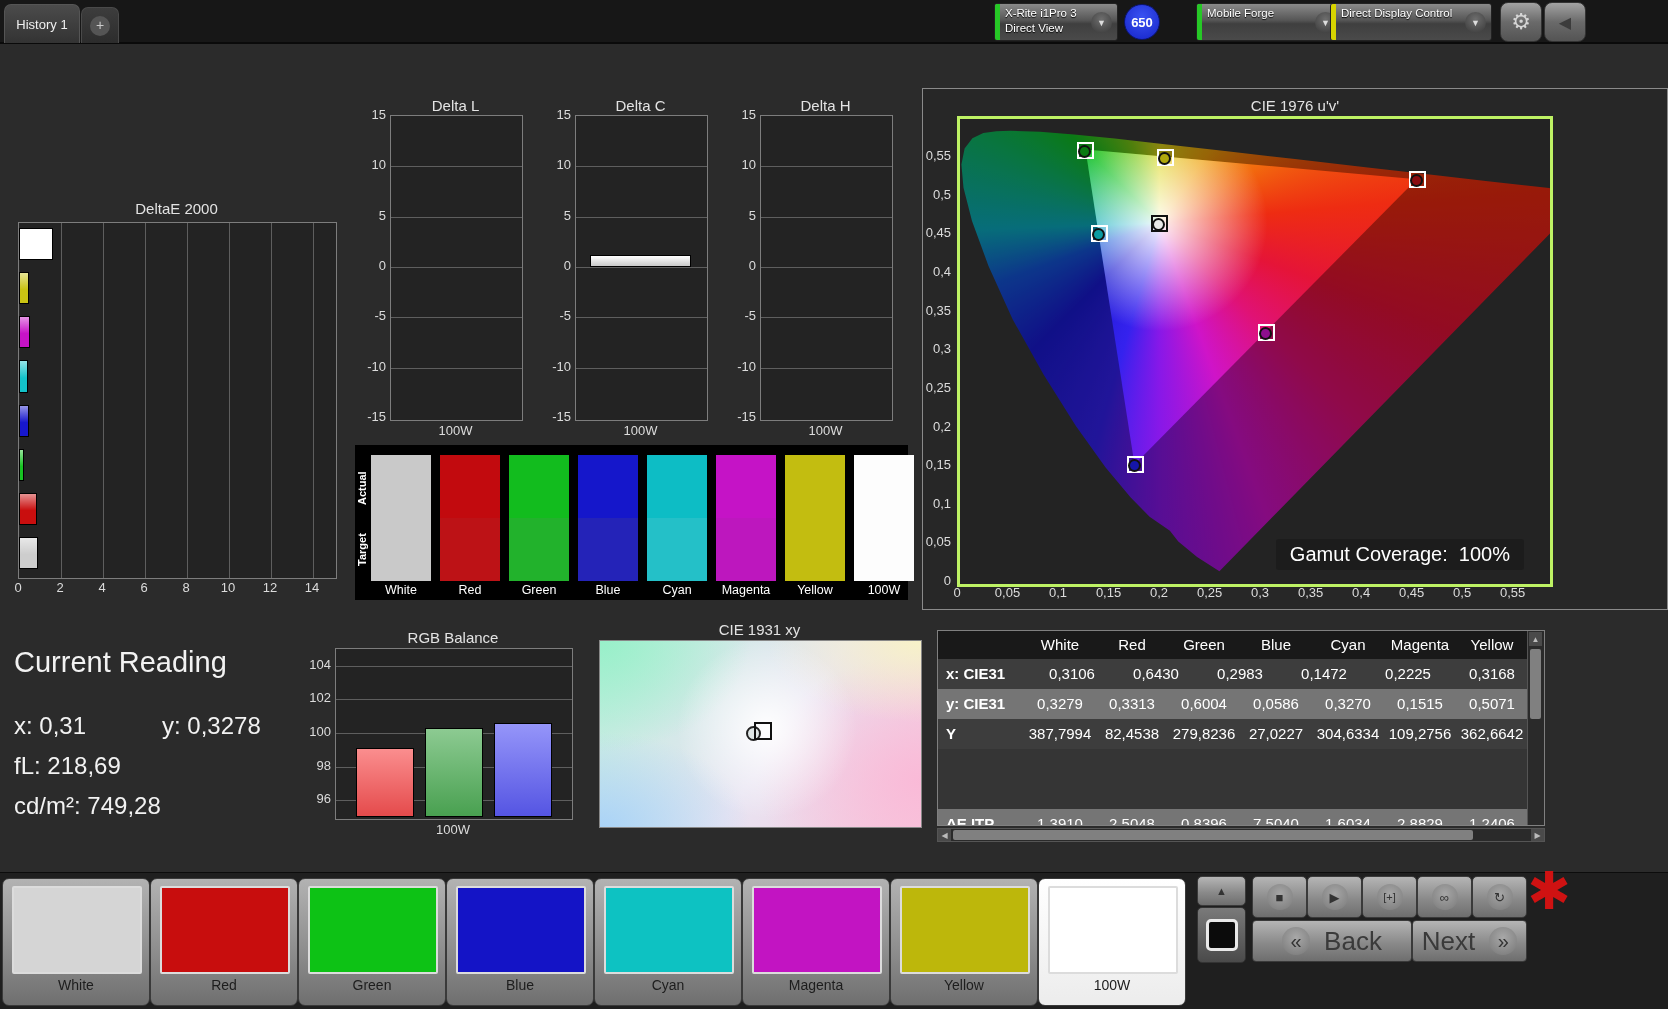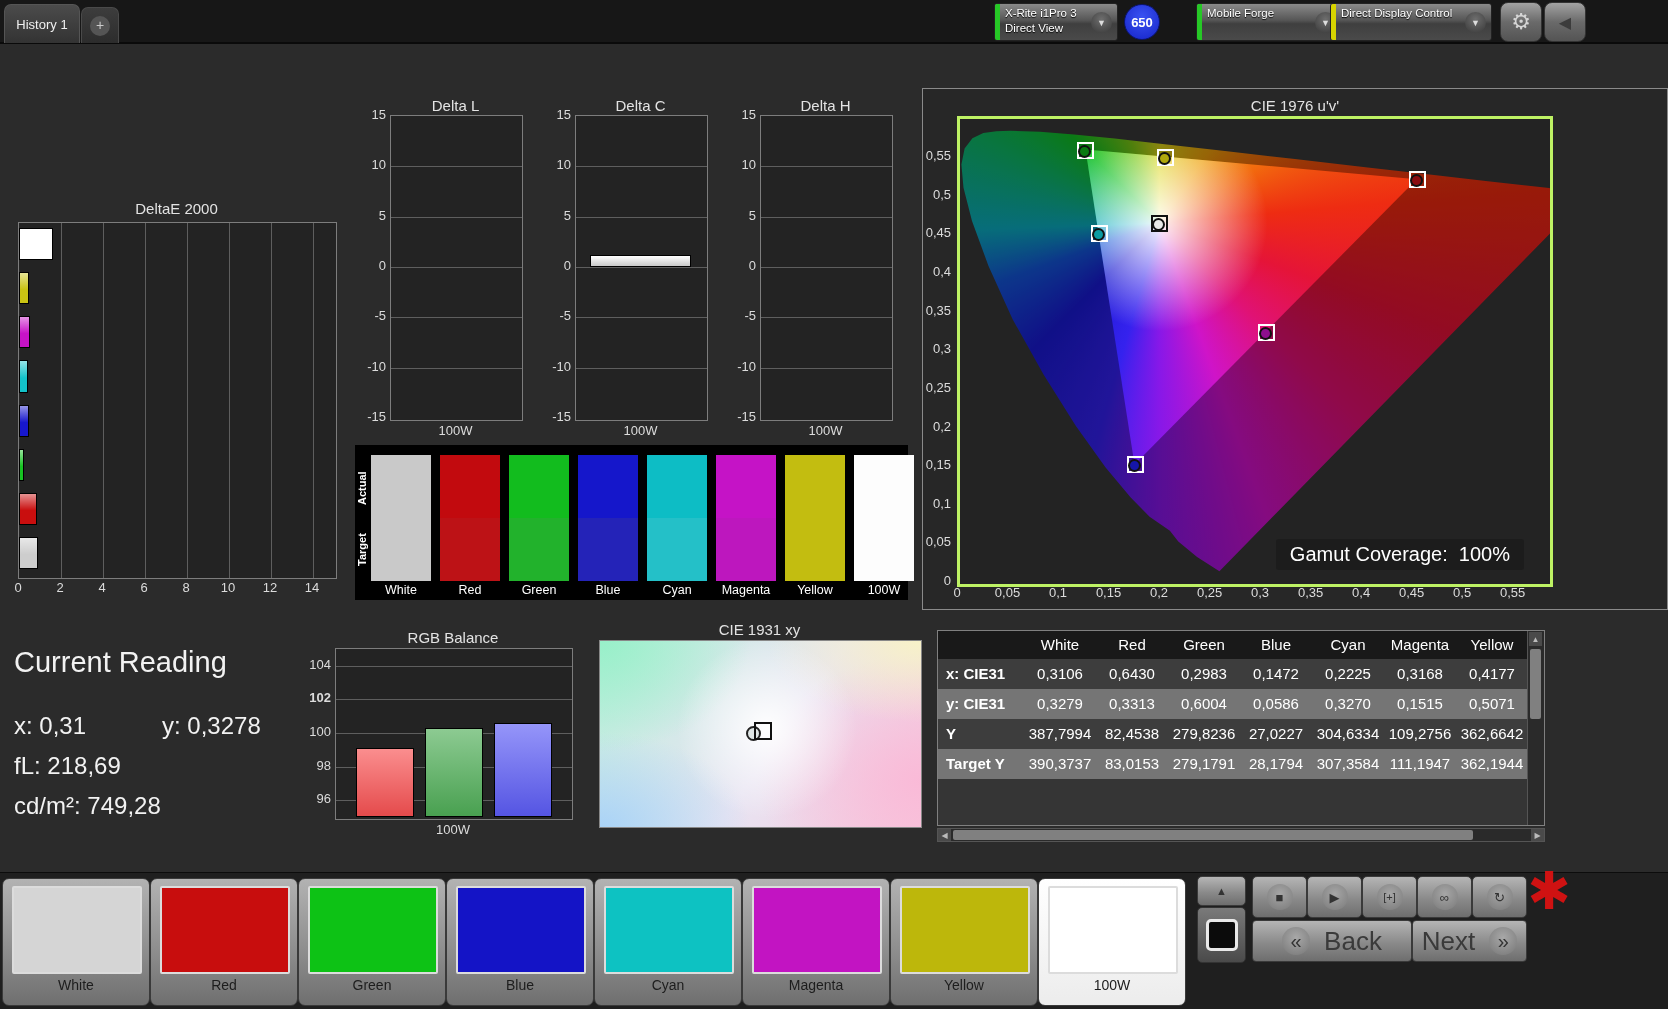--- a/index.html
+++ b/index.html
@@ -328,21 +328,21 @@
       <div class="trow thead" style="top: 0px; height: 28px;">
         <div class="tcell" style="line-height: 28px;"></div>
         <div class="tcell" style="line-height: 28px;">White</div>
         <div class="tcell" style="line-height: 28px;">Red</div>
         <div class="tcell" style="line-height: 28px;">Green</div>
         <div class="tcell" style="line-height: 28px;">Blue</div>
         <div class="tcell" style="line-height: 28px;">Cyan</div>
         <div class="tcell" style="line-height: 28px;">Magenta</div>
         <div class="tcell" style="line-height: 28px;">Yellow</div>
       </div>
-      <div class="trow" style="top: 28px; background: rgb(61, 61, 61);">
+      <div class="trow" style="top: 28px; background: rgb(61, 61, 61); gap: 12px;">
         <div class="tcell tlabel">x: CIE31</div>
         <div class="tcell">0,3106</div>
         <div class="tcell">0,6430</div>
         <div class="tcell">0,2983</div>
         <div class="tcell">0,1472</div>
         <div class="tcell">0,2225</div>
         <div class="tcell">0,3168</div>
         <div class="tcell">0,4177</div>
       </div>
       <div class="trow" style="top: 58px; background: rgb(117, 117, 117);">
@@ -358,29 +358,29 @@
       <div class="trow" style="top: 88px; background: rgb(61, 61, 61);">
         <div class="tcell tlabel">Y</div>
         <div class="tcell">387,7994</div>
         <div class="tcell">82,4538</div>
         <div class="tcell">279,8236</div>
         <div class="tcell">27,0227</div>
         <div class="tcell">304,6334</div>
         <div class="tcell">109,2756</div>
         <div class="tcell">362,6642</div>
       </div>
-      <div class="trow" style="top: 118px; background: rgb(117, 117, 117);">
-        <div class="tcell tlabel">Target Y</div>
-        <div class="tcell">390,3737</div>
-        <div class="tcell">83,0153</div>
-        <div class="tcell">279,1791</div>
-        <div class="tcell">28,1794</div>
-        <div class="tcell">307,3584</div>
-        <div class="tcell">111,1947</div>
-        <div class="tcell">362,1944</div>
+      <div class="trow" style="top: 178px; background: rgb(117, 117, 117);">
+        <div class="tcell tlabel">ΔE ITP</div>
+        <div class="tcell">1,3910</div>
+        <div class="tcell">2,5048</div>
+        <div class="tcell">0,8396</div>
+        <div class="tcell">7,5040</div>
+        <div class="tcell">1,6034</div>
+        <div class="tcell">2,8829</div>
+        <div class="tcell">1,2406</div>
       </div>
       <div class="vscroll">
         <div class="scr-arrow" style="left: 1px; top: 1px; width: 13px; height: 14px;">▲</div>
         <div class="scr-thumb" style="left: 2px; top: 18px; width: 11px; height: 70px;"></div>
       </div>
     </div>
   <div class="hscroll">
     <div class="scr-arrow" style="left:0;top:0;width:13px;height:12px;">◀</div>
     <div class="scr-arrow" style="right:0;top:0;width:13px;height:12px;">▶</div>
     <div class="scr-thumb" style="left:15px;top:1px;width:520px;height:10px;"></div>
@@ -470,17 +470,17 @@
     <div class="ticklabel" style="left: 541px; top: 358.667px; width: 30px; text-align: right;">-10</div>
     <div class="ticklabel" style="left: 541px; top: 409px; width: 30px; text-align: right;">-15</div>
     <div class="ticklabel" style="left: 726px; top: 107px; width: 30px; text-align: right;">15</div>
     <div class="ticklabel" style="left: 726px; top: 157.333px; width: 30px; text-align: right;">10</div>
     <div class="ticklabel" style="left: 726px; top: 207.667px; width: 30px; text-align: right;">5</div>
     <div class="ticklabel" style="left: 726px; top: 258px; width: 30px; text-align: right;">0</div>
     <div class="ticklabel" style="left: 726px; top: 308.333px; width: 30px; text-align: right;">-5</div>
     <div class="ticklabel" style="left: 726px; top: 358.667px; width: 30px; text-align: right;">-10</div>
     <div class="ticklabel" style="left: 726px; top: 409px; width: 30px; text-align: right;">-15</div>
     <div class="ticklabel" style="left: 301px; top: 656.8px; width: 30px; text-align: right;">104</div>
-    <div class="ticklabel" style="left: 301px; top: 690.4px; width: 30px; text-align: right; font-weight: bold;">102</div>
+    <div class="ticklabel" style="left: 301px; top: 690.4px; width: 30px; text-align: right;">102</div>
     <div class="ticklabel" style="left: 301px; top: 724px; width: 30px; text-align: right;">100</div>
     <div class="ticklabel" style="left: 301px; top: 757.6px; width: 30px; text-align: right;">98</div>
     <div class="ticklabel" style="left: 301px; top: 791.2px; width: 30px; text-align: right;">96</div>
   </div>
 
 </body></html>

